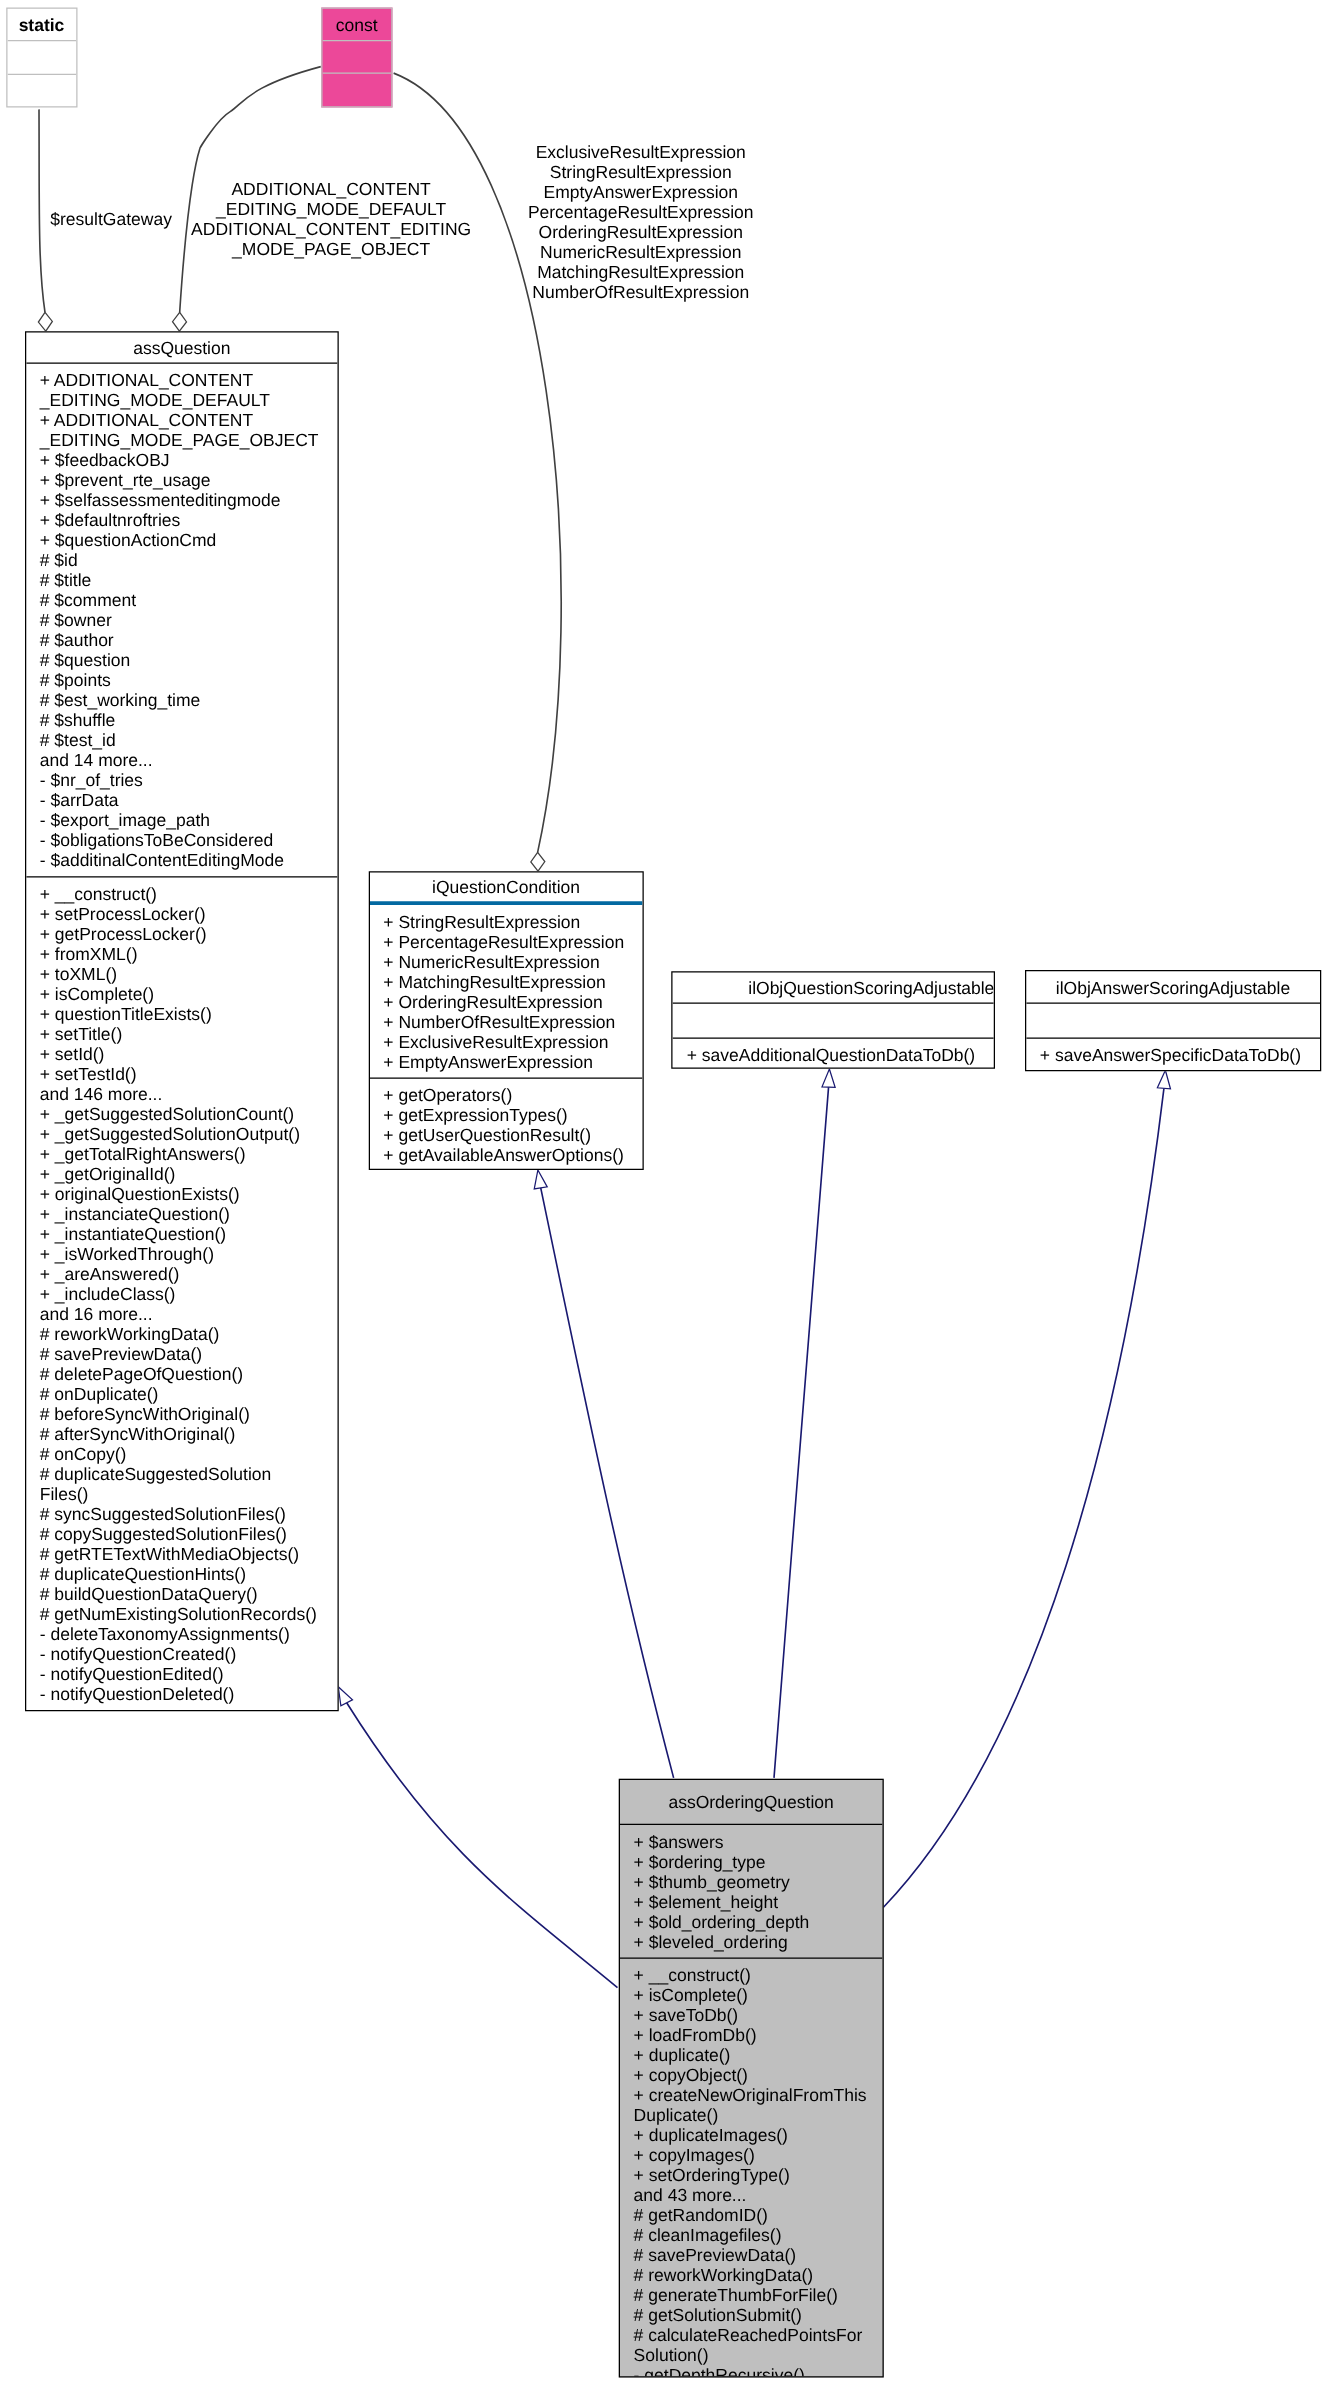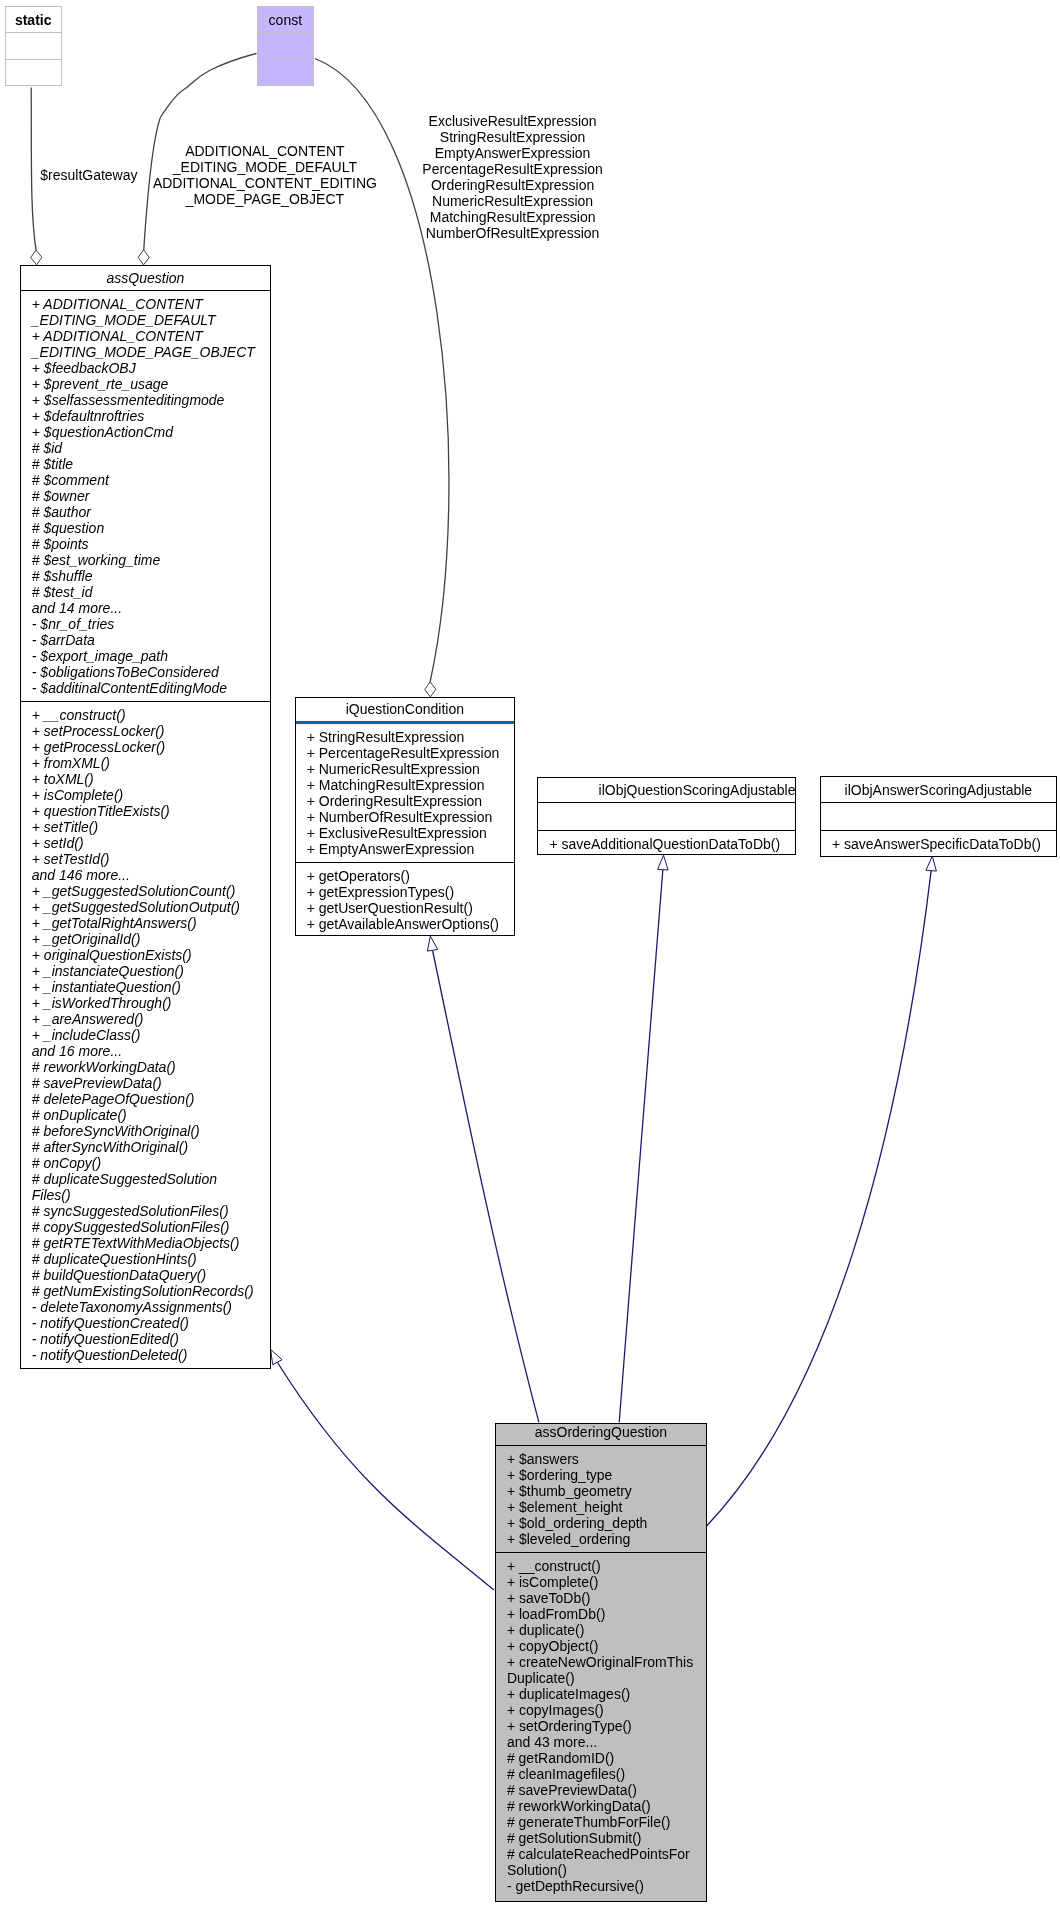--- a/index.html
+++ b/index.html
@@ -49,28 +49,28 @@
     <path fill="#ffffff" stroke="#191970" stroke-width="1" stroke-linejoin="miter" d="M932.30,856.20 L936.38,871.07 L925.91,870.24 Z"></path>
   </g>
 </svg>
 <div class="node" style="left:4.5px;top:6.4px;width:57.4px;height:79.4px;border:1px solid #bfbfbf;background:#ffffff;font-weight:bold;">
   <div class="band" style="height:26.0px;border-bottom:1px solid #bfbfbf;display:flex;align-items:center;justify-content:center;">
     <div class="title">static</div>
   </div>
   <div class="band" style="height:26.2px;border-bottom:1px solid #bfbfbf;"></div>
   <div class="band"></div>
 </div>
-<div class="node" style="left:256.5px;top:6.3px;width:57.7px;height:80.1px;border:1px solid #bfbfbf;background:#c4b5fd;">
+<div class="node" style="left:256.5px;top:6.3px;width:57.7px;height:80.1px;border:1px solid #bfbfbf;background:#ec4899;">
   <div class="band" style="height:26.0px;border-bottom:1px solid #bfbfbf;display:flex;align-items:center;justify-content:center;">
     <div class="title">const</div>
   </div>
   <div class="band" style="height:26.0px;border-bottom:1px solid #bfbfbf;"></div>
   <div class="band"></div>
 </div>
-<div class="node" style="left:19.8px;top:264.9px;width:251.3px;height:1104.0px;border:1px solid #000000;background:#ffffff;font-style:italic;">
+<div class="node" style="left:19.8px;top:264.9px;width:251.3px;height:1104.0px;border:1px solid #000000;background:#ffffff;">
   <div class="band" style="height:25.0px;border-bottom:1px solid #000000;display:flex;align-items:center;justify-content:center;">
     <div class="title">assQuestion</div>
   </div>
   <div class="band rows" style="border-bottom:1px solid #000000;">
     <div class="row">+ ADDITIONAL_CONTENT</div>
     <div class="row">_EDITING_MODE_DEFAULT</div>
     <div class="row">+ ADDITIONAL_CONTENT</div>
     <div class="row">_EDITING_MODE_PAGE_OBJECT</div>
     <div class="row">+ $feedbackOBJ</div>
     <div class="row">+ $prevent_rte_usage</div>
@@ -171,21 +171,21 @@
 <div class="node" style="left:819.9px;top:776.4px;width:237px;height:80.2px;border:1px solid #000000;background:#ffffff;">
   <div class="band" style="height:26.1px;border-bottom:1px solid #000000;display:flex;align-items:center;justify-content:center;">
     <div class="title">ilObjAnswerScoringAdjustable</div>
   </div>
   <div class="band" style="height:27.4px;border-bottom:1px solid #000000;"></div>
   <div class="band rows">
     <div class="row">+ saveAnswerSpecificDataToDb()</div>
   </div>
 </div>
 <div class="node" style="left:494.9px;top:1422.8px;width:212.0px;height:479.7px;border:1px solid #000000;background:#bfbfbf;">
-  <div class="band" style="height:22px;border-bottom:1px solid #000000;display:flex;justify-content:center;">
+  <div class="band" style="height:36px;border-bottom:1px solid #000000;display:flex;align-items:center;justify-content:center;">
     <div class="title">assOrderingQuestion</div>
   </div>
   <div class="band rows" style="border-bottom:1px solid #000000;">
     <div class="row">+ $answers</div>
     <div class="row">+ $ordering_type</div>
     <div class="row">+ $thumb_geometry</div>
     <div class="row">+ $element_height</div>
     <div class="row">+ $old_ordering_depth</div>
     <div class="row">+ $leveled_ordering</div>
   </div>

